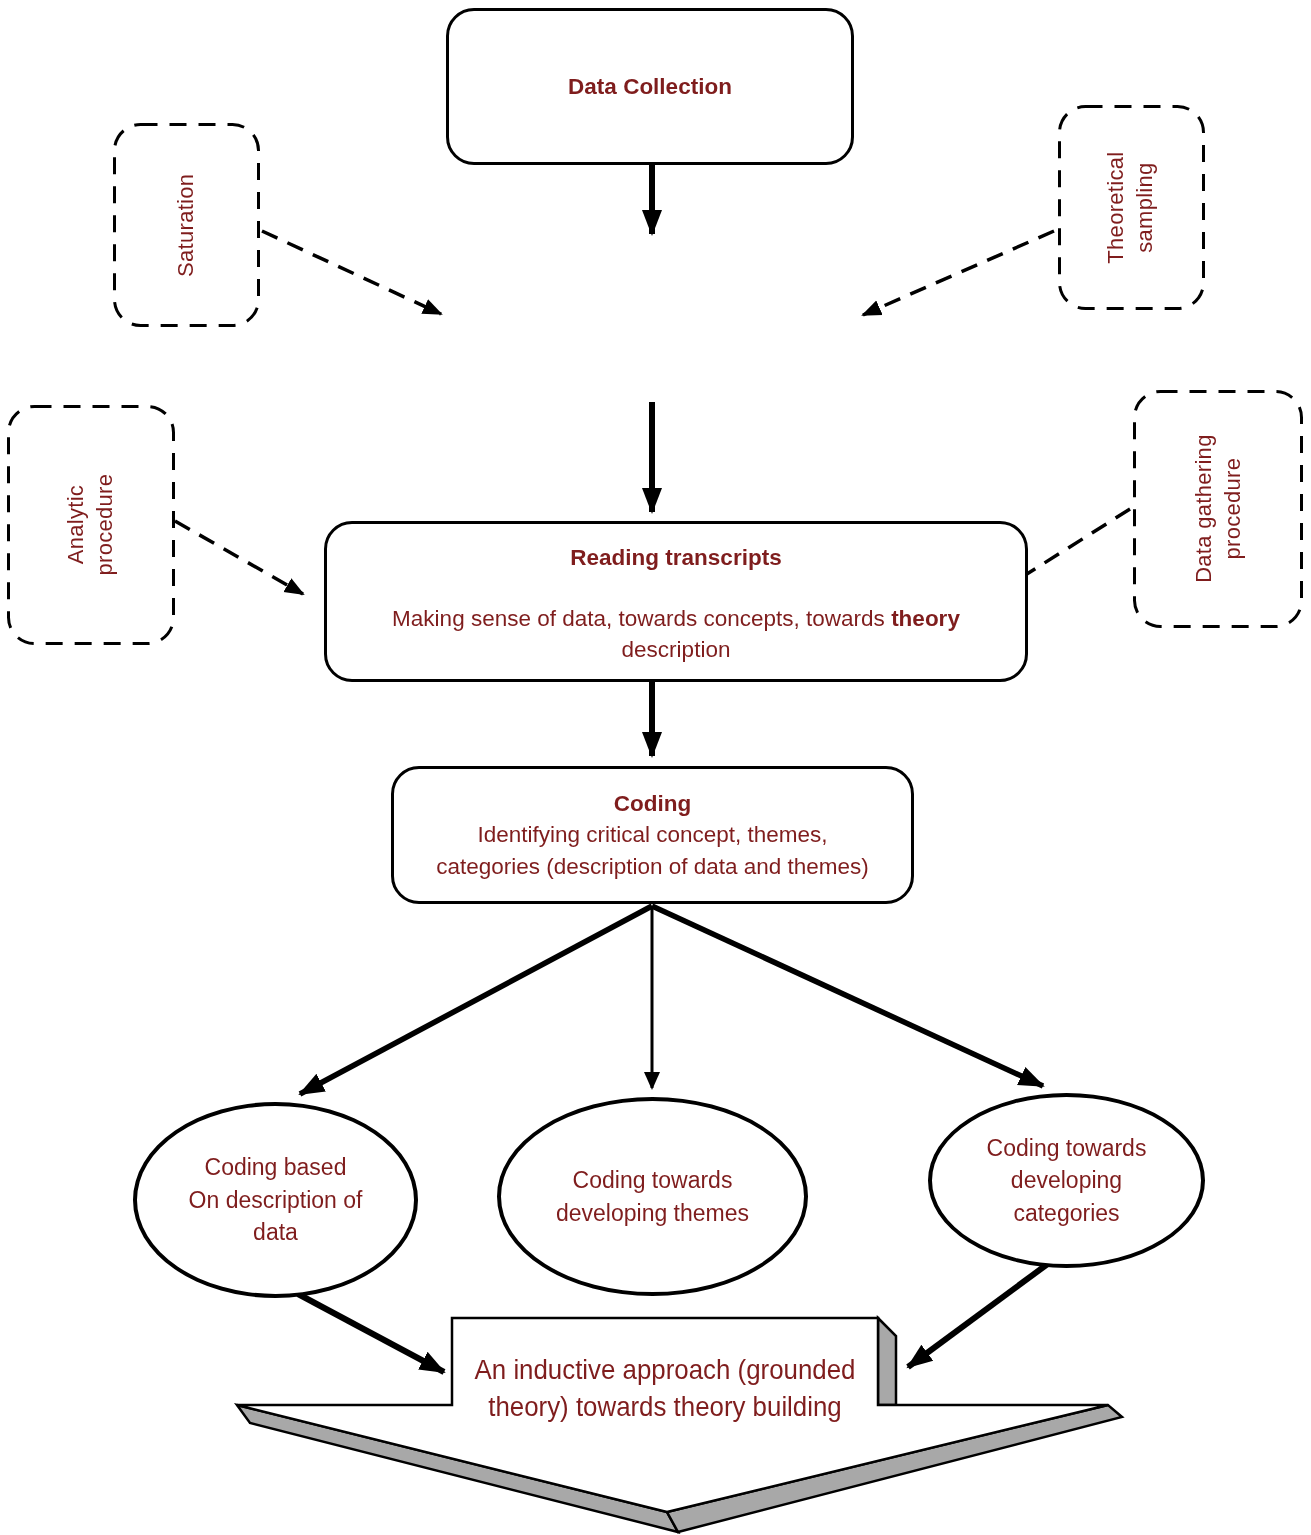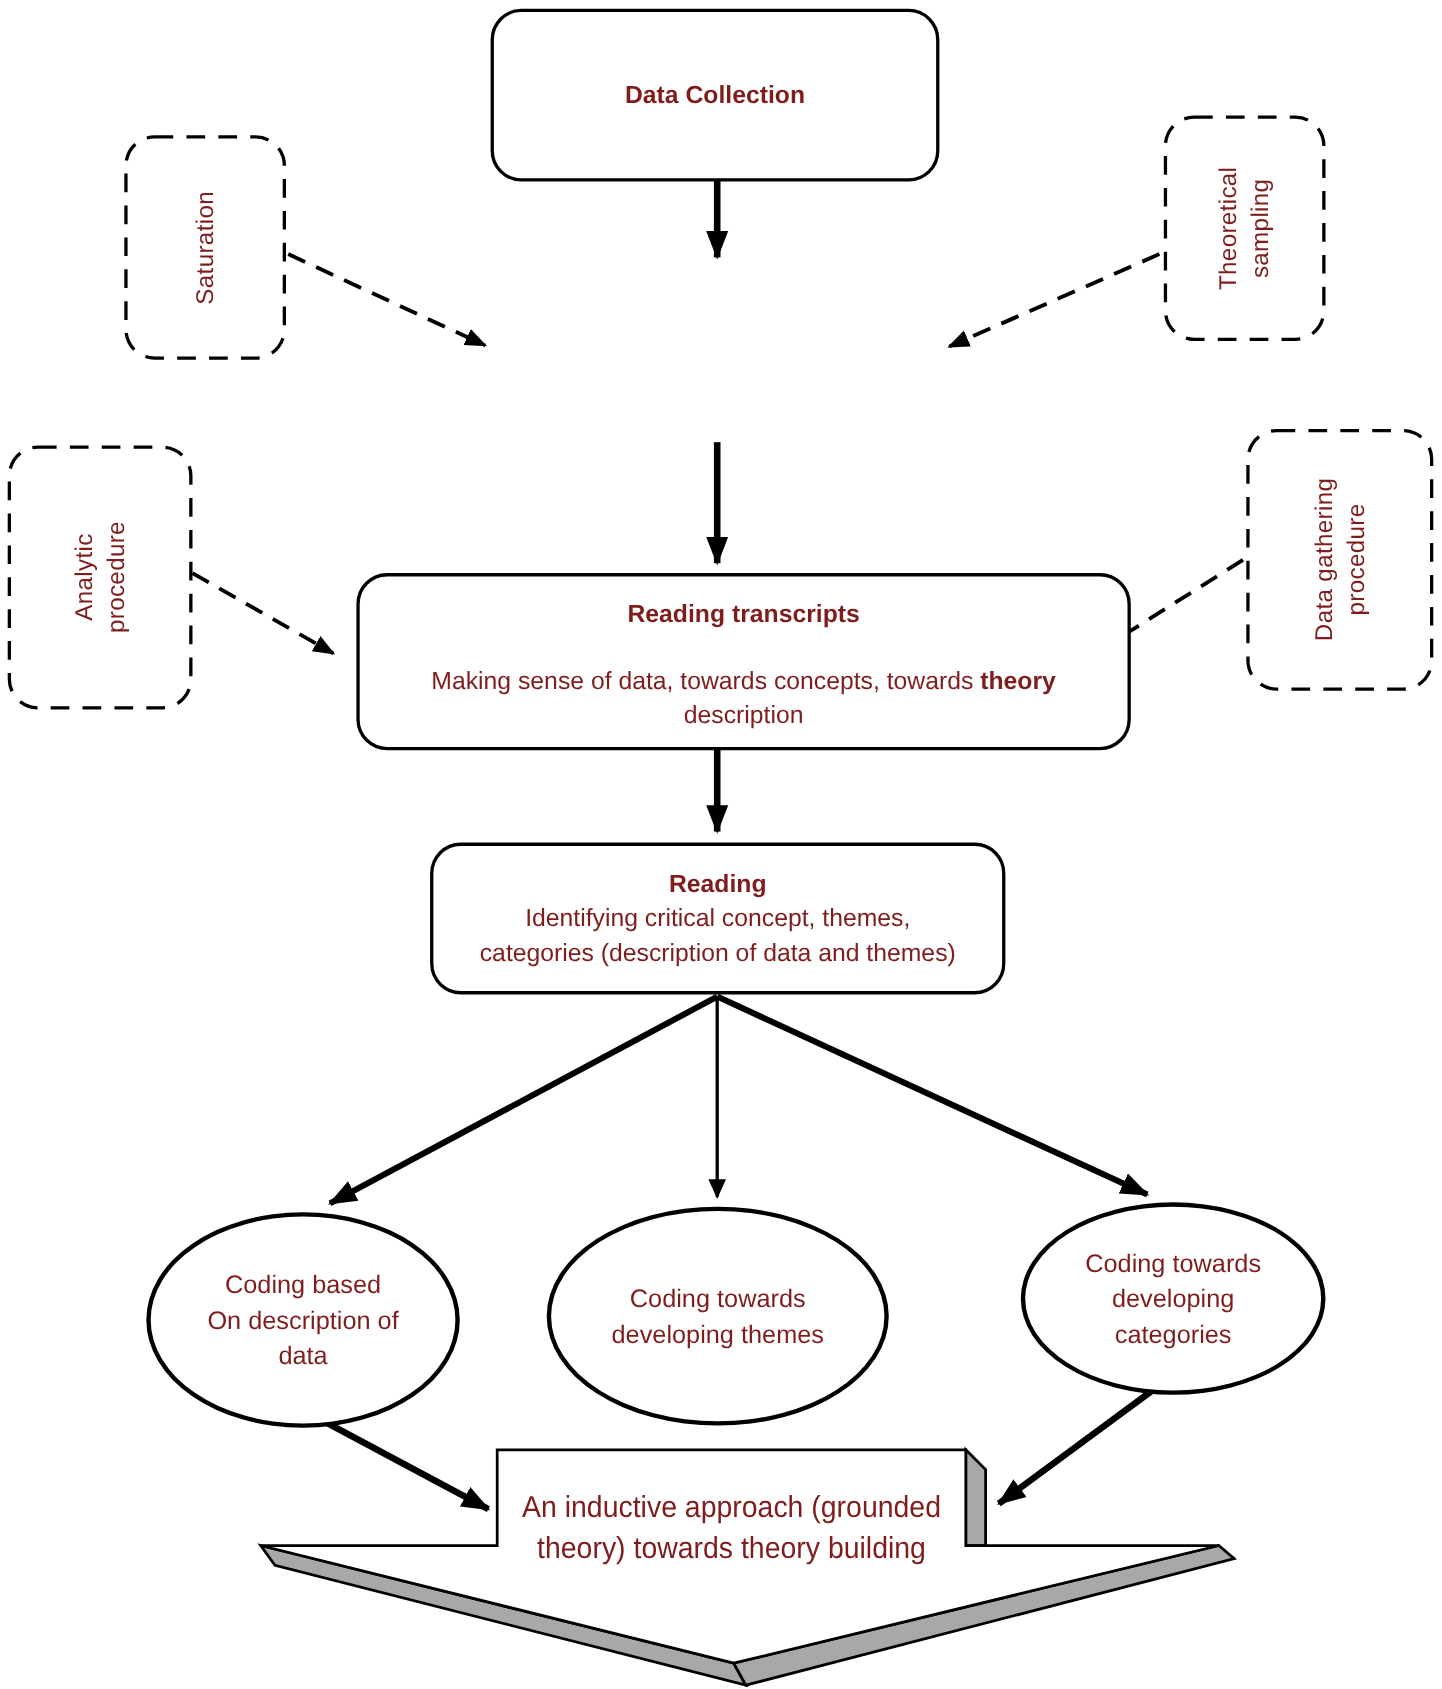--- a/index.html
+++ b/index.html
@@ -110,21 +110,21 @@
     <span class="t">Data Collection</span>
   </div>
 
 
   <div class="fbox topalign" style="left:312px;top:521px;width:704px;height:161px;margin-left:12px;">
     <span class="t">Reading transcripts</span>
     <span class="b"><span>Making sense of data, towards concepts, towards </span><span class="t">theory</span><span class="blockline">description</span></span>
   </div>
 
   <div class="fbox" style="left:391px;top:766px;width:523px;height:138px;">
-    <span class="t">Reading</span>
+    <span class="t">Coding</span>
     <span class="b">Identifying critical concept, themes,
 categories (description of data and themes)</span>
   </div>
 
   <div class="vlabel" style="left:113px;top:123px;width:147px;height:204px;">
     <span>Saturation</span>
   </div>
   <div class="vlabel" style="left:1058px;top:105px;width:147px;height:205px;">
     <span>Theoretical
 sampling</span>

